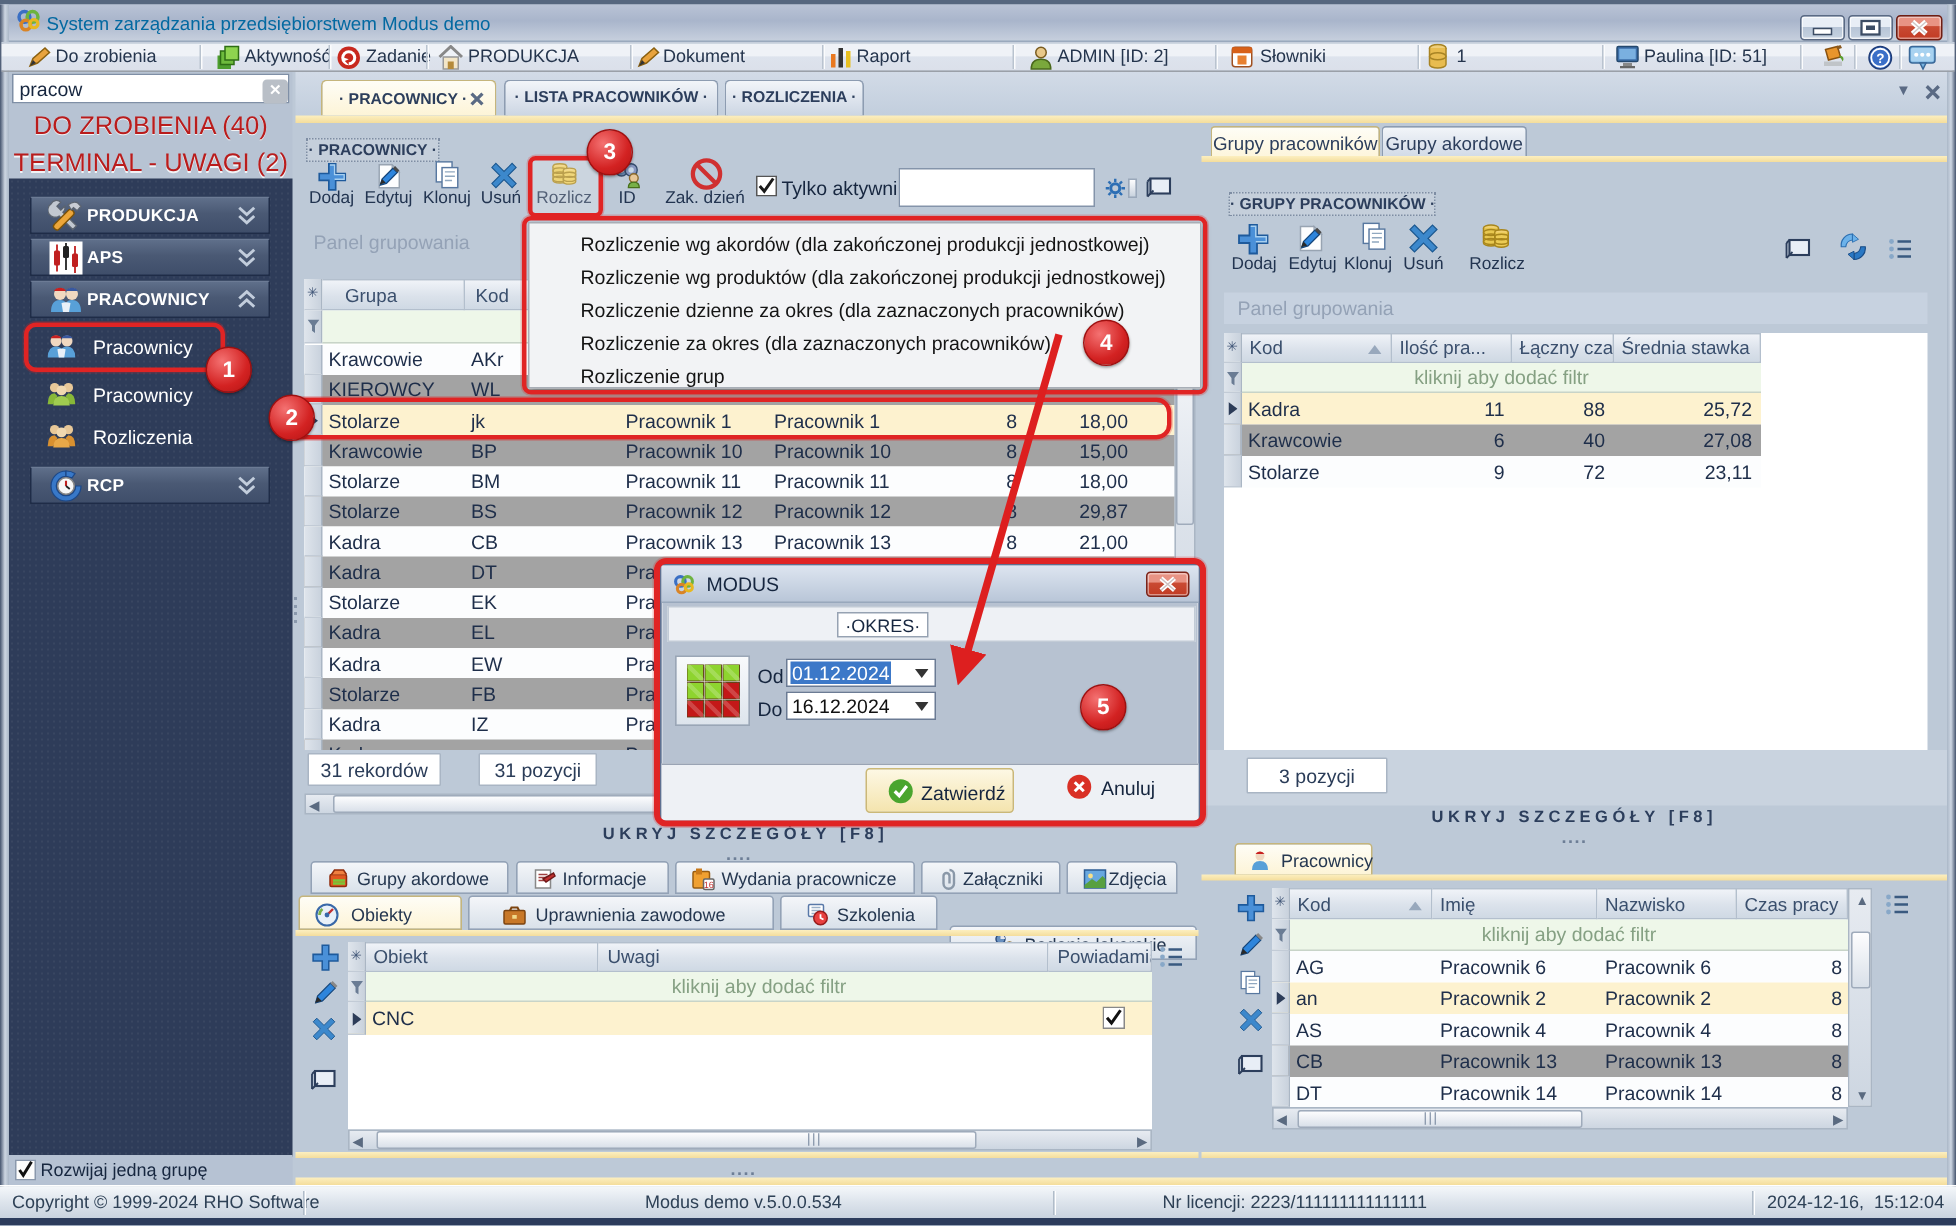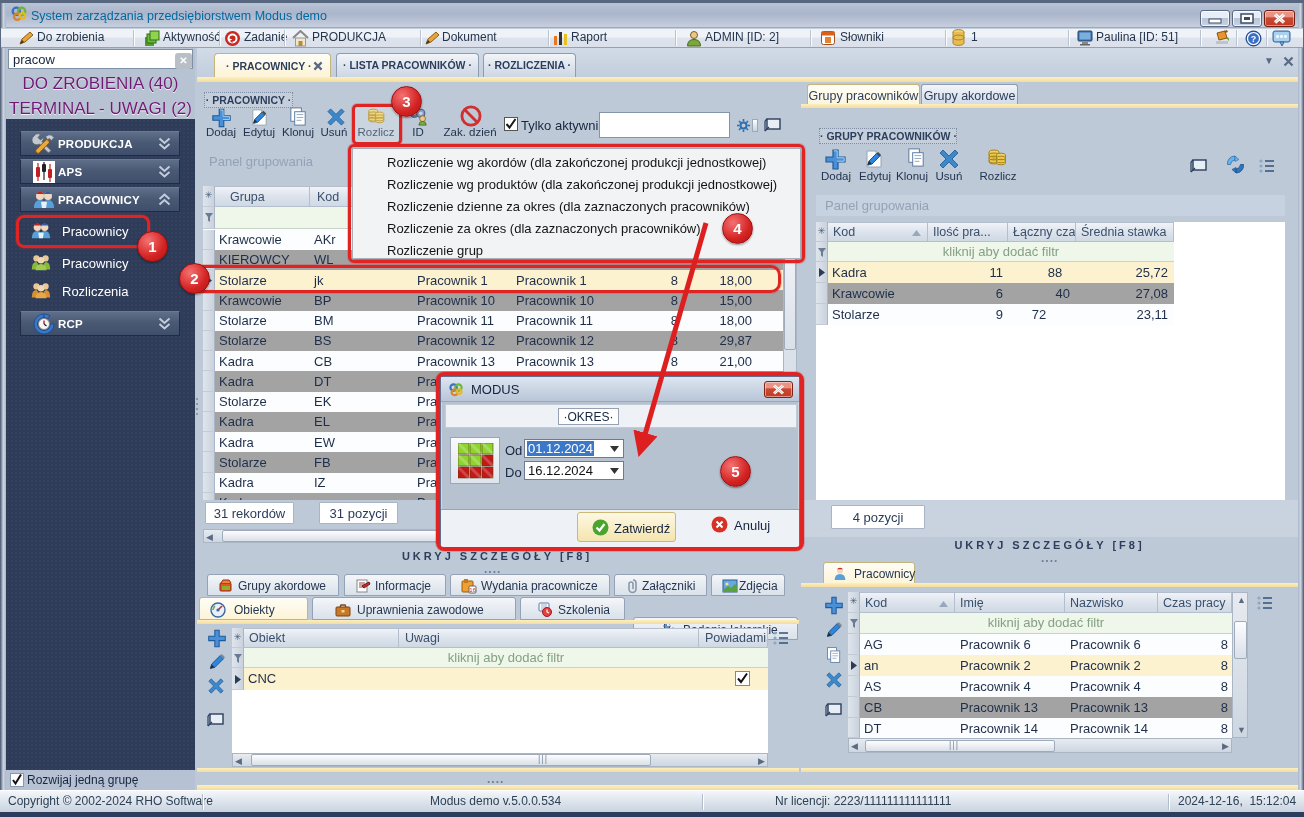--- a/index.html
+++ b/index.html
@@ -16,21 +16,21 @@
 #menubar{left:1px;top:28px;width:1302px;height:20px;background:linear-gradient(#eff2f7 45%,#dde3ed 50%,#dbe0ea);border-bottom:1px solid #9aa0a8;border-top:1px solid #c6cfdc}
 .mitem{top:30px;font-size:12px;color:#25354d;white-space:nowrap}
 .msep{top:30px;width:1px;height:16px;background:#b9c3cf;box-shadow:1px 0 0 #fbfcfd}
 #statusbar{left:0;top:790px;width:1304px;height:22px;background:linear-gradient(#f4f7fa,#dde4ec 50%,#c9d3df);border-top:1px solid #fff;font-size:12px;color:#2e4156}
 #statusbar .ssep{position:absolute;top:3px;width:1px;height:16px;background:#b0bcc9;box-shadow:1px 0 0 #fff}
 #frame-bottom{left:0;top:812px;width:1304px;height:5px;background:#2c3c5c}
 
 #sidebar{left:6px;top:48px;width:189px;height:742px;background:#b7c3d3}
 #searchbox{left:2px;top:1px;width:185px;height:20px;background:#fff;border:1px solid #7f8fa6;font-size:13px;color:#16263f}
 #searchclear{left:166px;top:3px;width:17px;height:16px;background:#b9bfc7;border-radius:3px;color:#fff;font-size:10px;text-align:center;line-height:15px;font-weight:bold}
-.biglabel{width:189px;text-align:center;font-size:17px;color:#701a75;text-shadow:0 1px 0 rgba(255,255,255,.8)}
+.biglabel{width:189px;text-align:center;font-size:17px;color:#b91c1c;text-shadow:0 1px 0 rgba(255,255,255,.8)}
 #navy{left:0px;top:71px;width:189px;height:652px;background:#2e3c59;background-image:radial-gradient(rgba(255,255,255,.05) 0.5px,transparent 1px);background-size:4px 4px}
 .navbtn{left:14px;width:160px;height:25px;border:1px solid #1f2c47;border-top-color:#6c7b95;border-radius:1px;background:linear-gradient(#5f6f8a,#4a5974 45%,#3f4e6a);color:#fff;font-weight:bold;font-size:11.5px}
 .navbtn .ic{position:absolute;left:11px;top:0px;width:24px;height:25px}
 .navbtn .tx{position:absolute;left:37px;top:6px;letter-spacing:.2px}
 .navbtn .ch{position:absolute;right:8px;top:5px}
 .subitem{left:14px;width:160px;height:26px;color:#fff;font-size:13px}
 .subitem .ic{position:absolute;left:10px;top:1px;width:22px;height:24px}
 .subitem .tx{position:absolute;left:42px;top:6px}
 #sidefoot{left:0;top:722px;width:189px;height:20px;background:#b6c2d3;font-size:12px;color:#16263f}
 
@@ -82,21 +82,21 @@
 <div class="ab winbtn" style="left:1232px"><svg width="28" height="15">
       <rect x="8" y="3" width="12" height="9" fill="#fff" stroke="#3c4c64" stroke-width="1.5"></rect>
       <rect x="11" y="6" width="6" height="3" fill="#3c4c64"></rect>
     </svg></div>
 <div class="ab winbtn" id="btn-close" style="left:1264px;width:31px"><svg width="29" height="15" viewBox="0 0 29 15">
       <path d="M10 3.5 L19 11.5 M19 3.5 L10 11.5" stroke="#fff" stroke-width="3.4"></path>
       <path d="M10 3.5 L19 11.5 M19 3.5 L10 11.5" stroke="#3c2020" stroke-width="1" opacity=".25"></path>
     </svg></div>
 <div class="ab" id="menubar"></div>
 <div class="ab" id="statusbar">
-  <span class="ab" style="left:8px;top:3px">Copyright © 2002-2024 RHO Software</span>
+  <span class="ab" style="left:8px;top:3px">Copyright © 1999-2024 RHO Software</span>
   <span class="ab" style="left:430px;top:3px">Modus demo v.5.0.0.534</span>
   <span class="ab" style="left:775px;top:3px">Nr licencji: 2223/111111111111111</span>
   <span class="ab" style="left:1178px;top:3px">2024-12-16,&nbsp; 15:12:04</span>
   <span class="ssep" style="left:202px"></span>
     <span class="ssep" style="left:702px"></span>
     <span class="ssep" style="left:1168px"></span>
 </div>
 <div class="ab" id="frame-bottom"></div>
 
 <div class="ab" style="left:10px;top:5px;width:20px;height:20px"><svg width="18" height="18" viewBox="0 0 20 20">
@@ -776,40 +776,40 @@
       </div>
   <div class="ab gfilter" style="left:12px;top:20px;width:346px;height:20px;text-align:center;line-height:19px">kliknij aby dodać filtr</div>
   <div class="ab r-sel grow" style="left:0;top:40px;width:358px;height:21px">
         <div class="ab ind" style="left:0;top:0;width:12px;height:21px">
           <svg style="position:absolute;left:3px;top:6px" width="6" height="9">
             <path d="M0 0 L6 4.5 L0 9z" fill="#2c3c58"></path>
           </svg>
         </div>
         <span style="position:absolute;left:16px;top:3px">Kadra</span>
         <span style="position:absolute;left:112px;width:75px;text-align:right;top:3px">11</span>
-        <span style="position:absolute;left:208px;width:62px;text-align:center;top:3px">88</span>
+        <span style="position:absolute;left:192px;width:62px;text-align:right;top:3px">88</span>
         <span style="position:absolute;left:260px;width:92px;text-align:right;top:3px">25,72</span>
       </div>
   <div class="ab r-green grow" style="left:0;top:61px;width:358px;height:21px">
         <div class="ab ind" style="left:0;top:0;width:12px;height:21px"></div>
         <span style="position:absolute;left:16px;top:3px">Krawcowie</span>
         <span style="position:absolute;left:112px;width:75px;text-align:right;top:3px">6</span>
         <span style="position:absolute;left:192px;width:62px;text-align:right;top:3px">40</span>
         <span style="position:absolute;left:260px;width:92px;text-align:right;top:3px">27,08</span>
       </div>
   <div class="ab r-white grow" style="left:0;top:82px;width:358px;height:21px">
         <div class="ab ind" style="left:0;top:0;width:12px;height:21px"></div>
         <span style="position:absolute;left:16px;top:3px">Stolarze</span>
         <span style="position:absolute;left:112px;width:75px;text-align:right;top:3px">9</span>
-        <span style="position:absolute;left:192px;width:62px;text-align:center;top:3px">72</span>
+        <span style="position:absolute;left:192px;width:62px;text-align:right;top:3px">72</span>
         <span style="position:absolute;left:260px;width:92px;text-align:right;top:3px">23,11</span>
       </div>
 </div>
 <div class="ab" style="left:801px;top:500px;width:497px;height:37px;background:#c9d3df"></div>
-<div class="ab whitebox" style="left:831px;top:505px;width:94px;height:24px;line-height:23px">4 pozycji</div>
+<div class="ab whitebox" style="left:831px;top:505px;width:94px;height:24px;line-height:23px">3 pozycji</div>
 <div class="ab ukryj" style="left:801px;top:539px;width:497px">UKRYJ SZCZEGÓŁY [F8]</div>
 <div class="ab dots" style="left:1041px;top:550px"></div>
 
 <div class="ab btab act" style="left:823px;top:562px;width:92px;height:22px">
       <span class="ic" style="left:8px;top:3px"><svg width="16" height="16" viewBox="0 0 24 24">
           <circle cx="12" cy="7" r="4.5" fill="#f0d8c0"></circle>
           <path d="M7.5 5 a5 4.5 0 0 1 9 0 z" fill="#c82020"></path>
           <path d="M4 21 Q4 12 12 12 Q20 12 20 21 Z" fill="#58a0d8"></path>
         </svg></span>
       <span style="position:absolute;left:30px;top:4px">Pracownicy</span>

